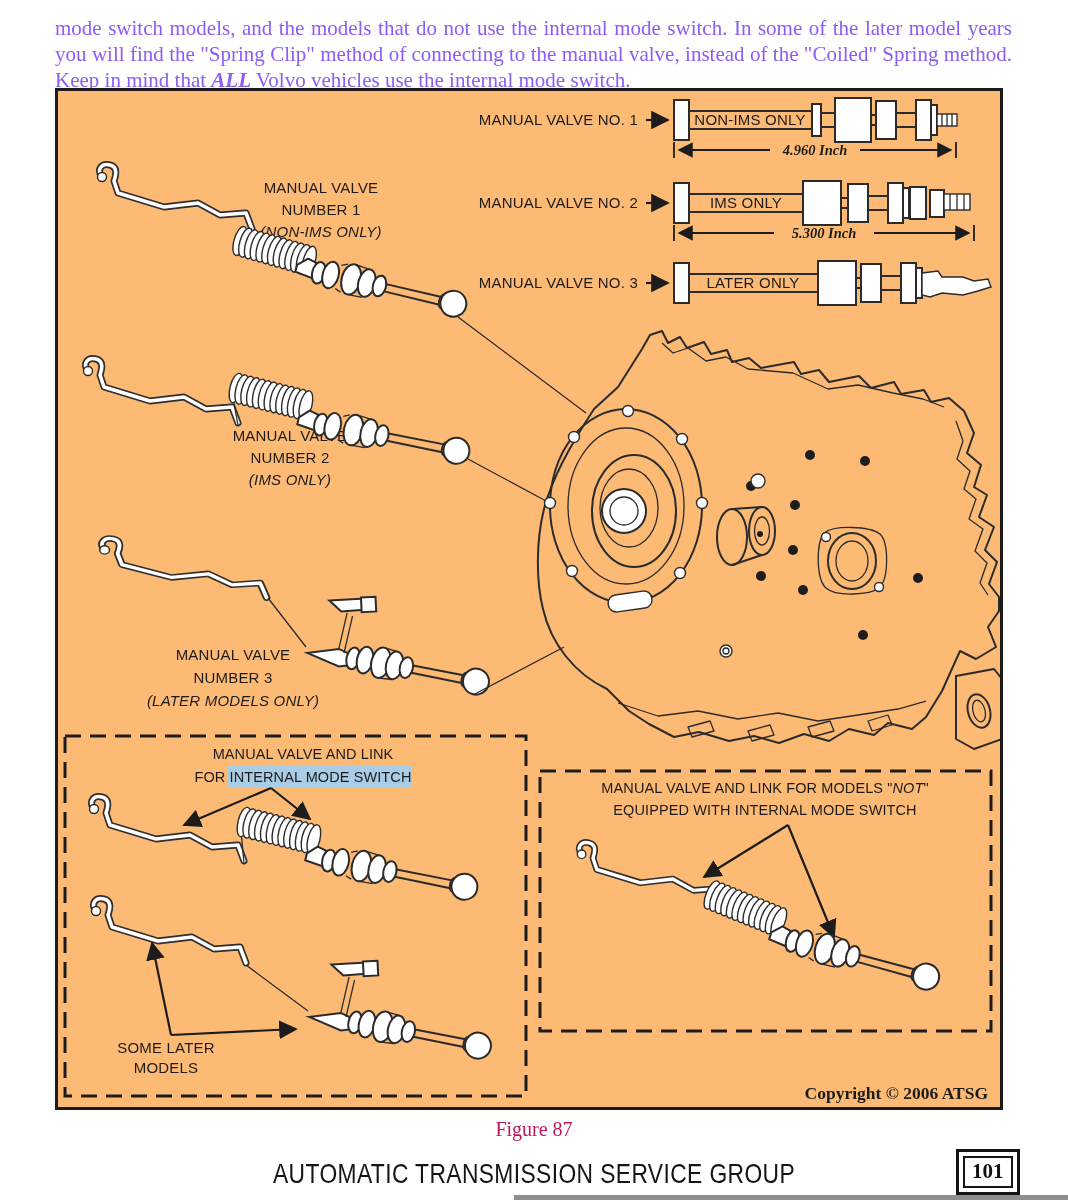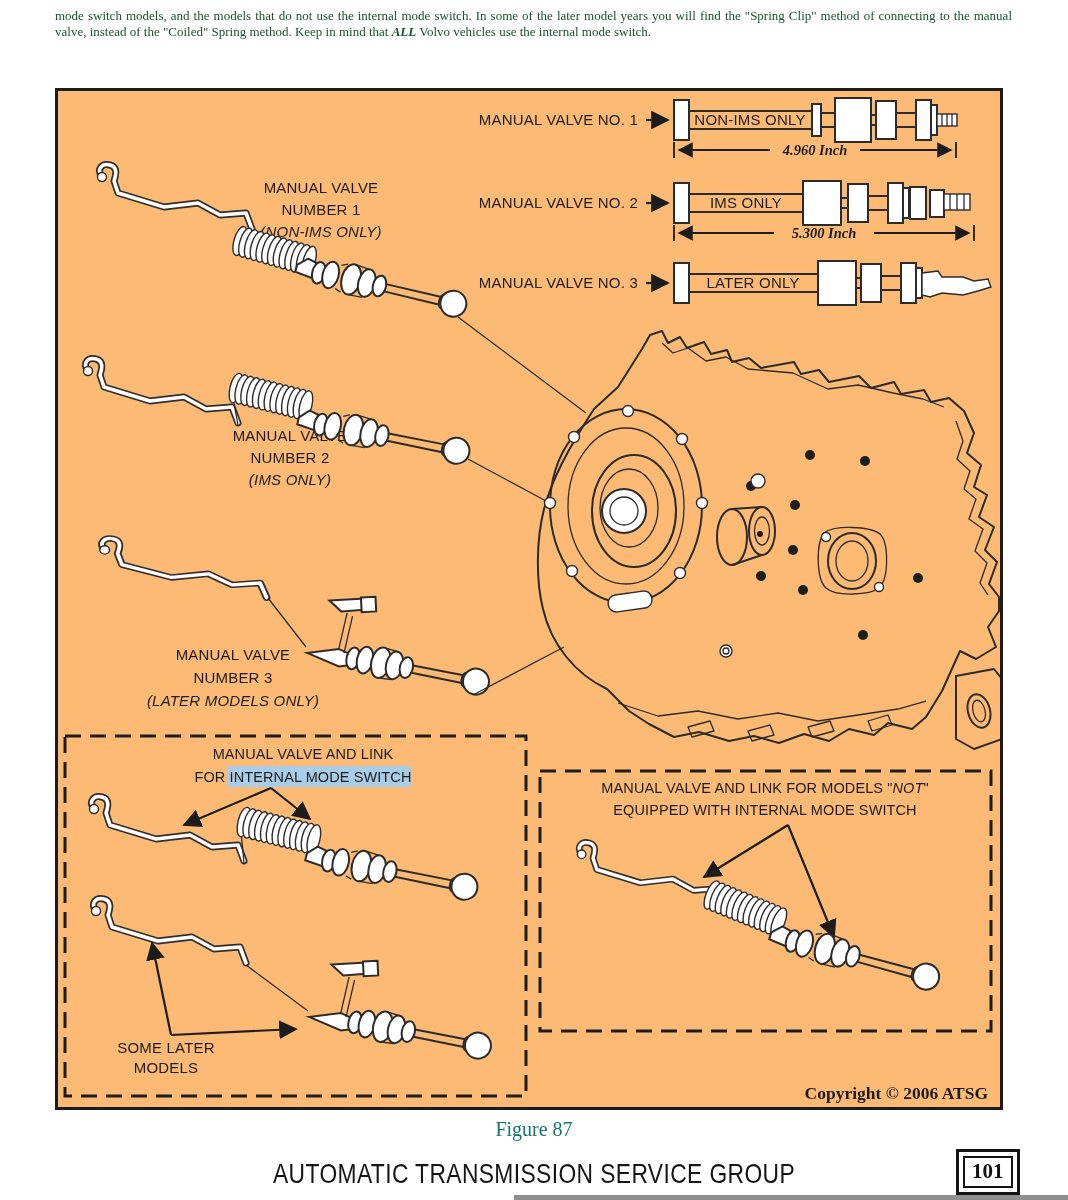--- a/index.html
+++ b/index.html
@@ -2,21 +2,21 @@
 <html><head>
 <meta charset="utf-8">
 <style>
   html,body { margin:0; padding:0; }
   body {
     width:1068px; height:1200px; position:relative; background:#ffffff;
     font-family:"Liberation Serif", serif; color:#151515; overflow:hidden;
   }
   .para {
     position:absolute; left:55px; top:-5px; width:957px;
-    font-size:13px; line-height:1.23; text-align:justify; color:#14532d;
+    font-size:21px; line-height:1.23; text-align:justify; color:#8b5cf6;
   }
   .para .bi { font-weight:bold; font-style:italic; }
   .figure-frame {
     position:absolute; left:55px; top:88px; width:942px; height:1016px;
     border:3px solid #1b1b1b; background:#fdba74;
   }
   svg.art { position:absolute; left:0; top:0; width:942px; height:1016px; }
   svg text { font-family:"Liberation Sans", sans-serif; fill:#1c1c1c; }
   .lbl  { font-size:15px; letter-spacing:.2px; }
   .lblc { font-size:14.5px; letter-spacing:.1px; }
@@ -31,21 +31,21 @@
   .fwt  { fill:#ffffff; stroke:#2b2b2b; stroke-width:1.4; }
   .dot  { fill:#1d1d1d; stroke:none; }
   .arr  { stroke:#1c1c1c; stroke-width:2.2; fill:none; marker-end:url(#ah); }
   .dln  { stroke:#1c1c1c; stroke-width:1.8; fill:none; }
   .tick { stroke:#1c1c1c; stroke-width:1.8; }
   .dash { fill:none; stroke:#1c1c1c; stroke-width:3; stroke-dasharray:16 9; }
   .tube-out { stroke:#2e2e2e; stroke-width:7; fill:none; stroke-linejoin:round; stroke-linecap:round; }
   .tube-in  { stroke:#ffffff; stroke-width:3.6; fill:none; stroke-linejoin:round; stroke-linecap:round; }
   .caption {
     position:absolute; top:1118px; left:0; width:1068px; text-align:center;
-    font-size:20px; color:#0f766e;
+    font-size:20px; color:#be185d;
   }
   .footer {
     position:absolute; top:1157px; left:0; width:1068px; text-align:center;
     font-family:"Liberation Sans", sans-serif; font-size:28.5px; color:#151515;
     transform:scaleX(0.80); letter-spacing:.5px; white-space:nowrap;
   }
   .pagebox {
     position:absolute; left:956px; top:1149px; border:3.5px solid #141414;
     padding:4px; background:#fff;text-align:right;
   }

